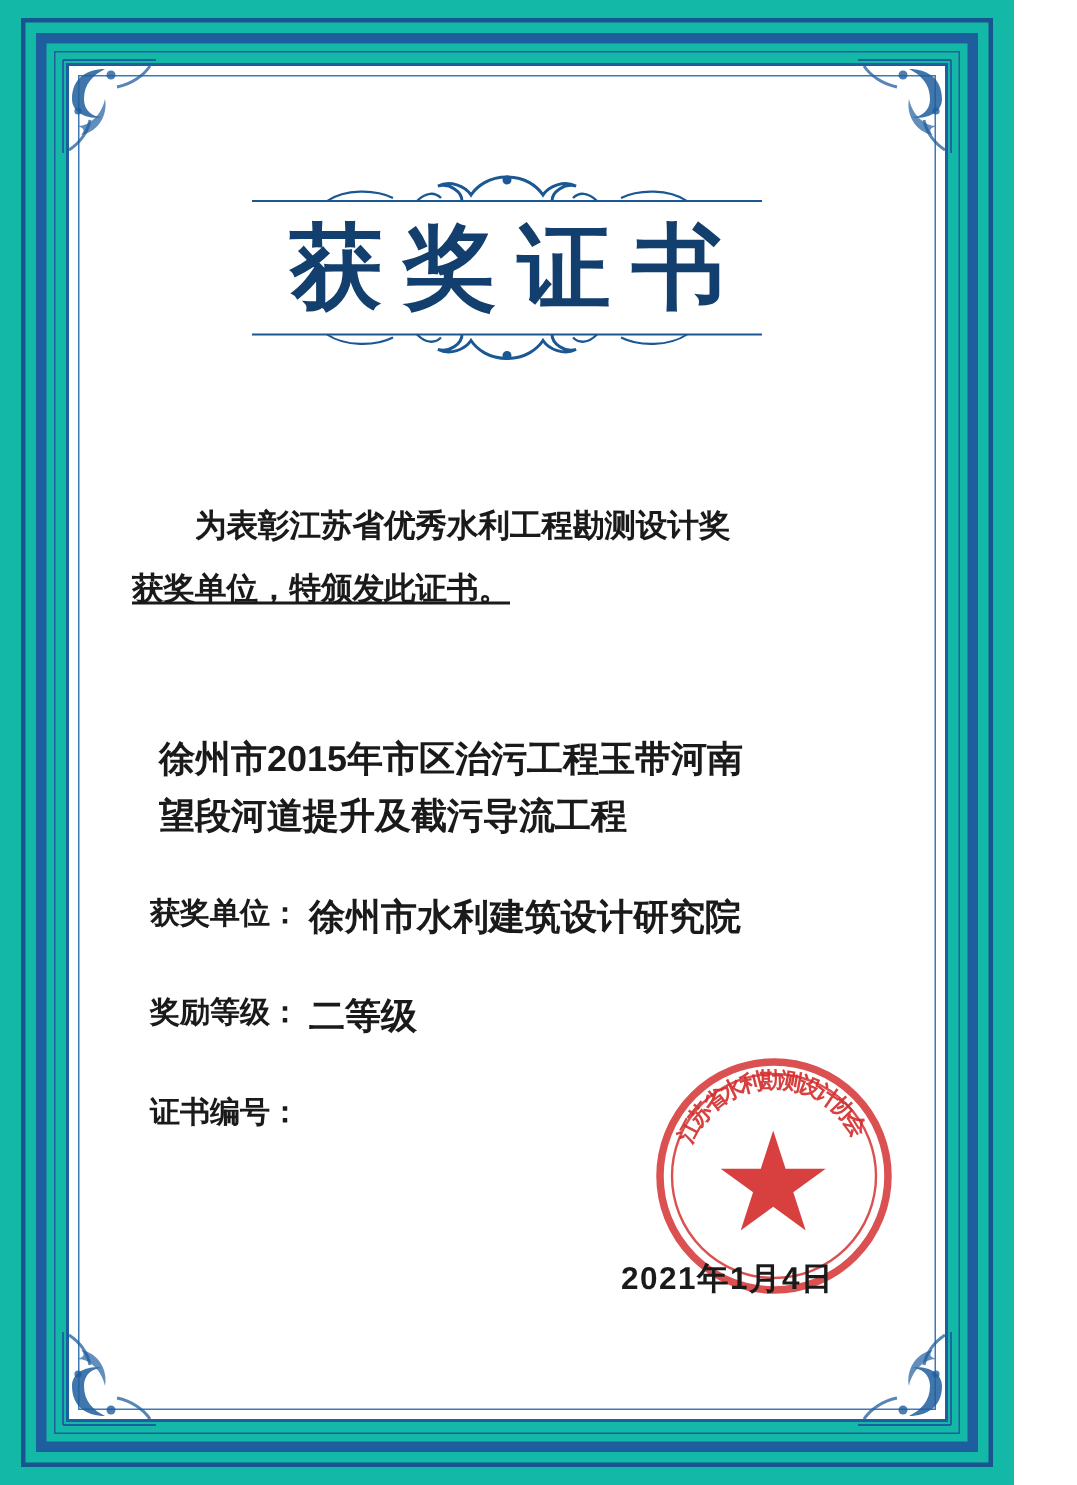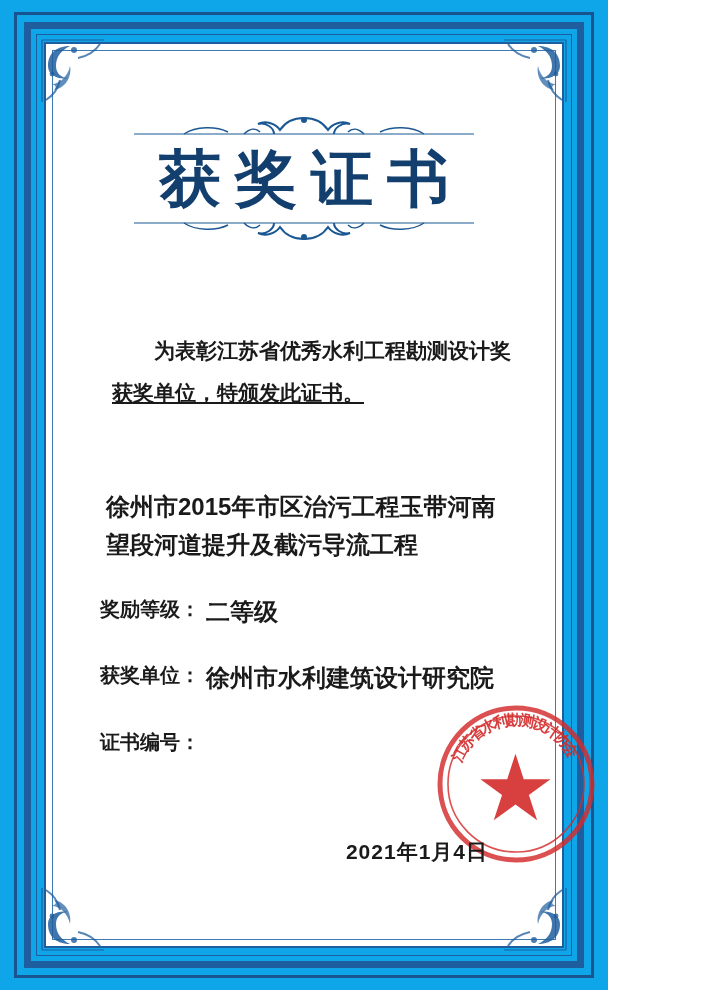--- a/index.html
+++ b/index.html
@@ -9,23 +9,23 @@
   }
   body {
     width: 718px;
     height: 990px;
     font-family: "Liberation Sans", sans-serif;
     overflow: hidden;
   }
 
   .certificate {
     position: relative;
-    width: 608px;
+    width: 676px;
     height: 990px;
-    background: #0ea5e9;
+    background: #14b8a6;
     box-sizing: border-box;
   }
 
   
   .frame-outer {
     position: absolute;
     left: 14px;
     top: 12px;
     right: 14px;
     bottom: 12px;
@@ -105,21 +105,21 @@
     letter-spacing: 14px;
     color: #123f6d;
     text-indent: 14px;
     line-height: 1.15;
     margin: 2px 0 0 0;
   }
 
   
   .intro {
     position: absolute;
-    left: 112px;
+    left: 88px;
     right: 96px;
     top: 330px;
     font-family: "Liberation Sans", sans-serif;
     font-size: 21px;
     font-weight: bold;
     color: #1a1a1a;
     line-height: 2.0;
   }
   .intro .line1 { text-indent: 42px; display: block; }
   .intro .line2 { display: block; text-decoration: underline; }
@@ -267,27 +267,27 @@
   <div class="fields">
 
     <div class="field-row">
       <div class="field-value">
         <span>徐州市2015年市区治污工程玉带河南</span>
         <span class="v2">望段河道提升及截污导流工程</span>
       </div>
     </div>
 
     <div class="field-row">
+      <div class="field-label">获奖单位：</div>
+      <div class="field-value">徐州市水利建筑设计研究院</div>
+    </div>
+
+    <div class="field-row">
       <div class="field-label">奖励等级：</div>
       <div class="field-value">二等级</div>
-    </div>
-
-    <div class="field-row">
-      <div class="field-label">获奖单位：</div>
-      <div class="field-value">徐州市水利建筑设计研究院</div>
     </div>
 
     <div class="field-row">
       <div class="field-label">证书编号：</div>
     </div>
 
   </div>
 
   <div class="seal">
     <svg width="168" height="168" viewBox="0 0 168 168">

